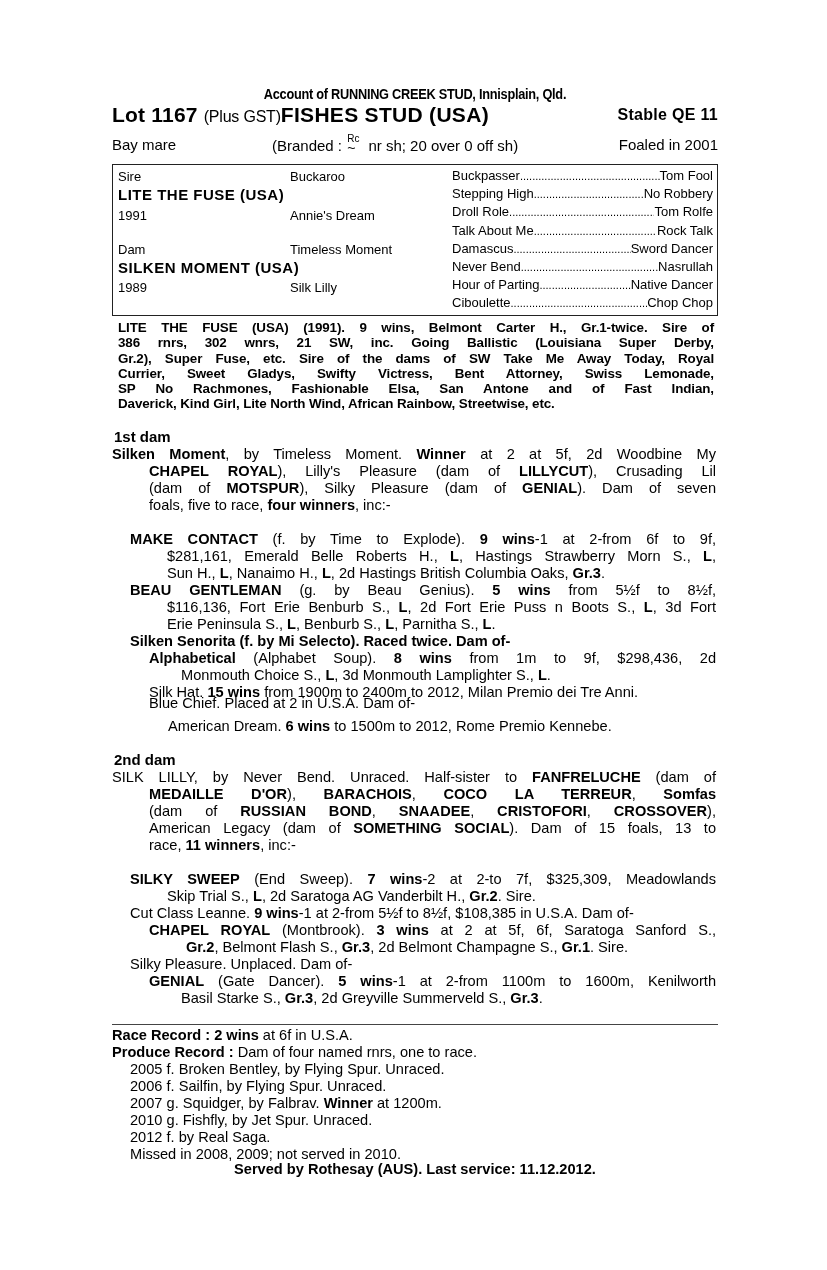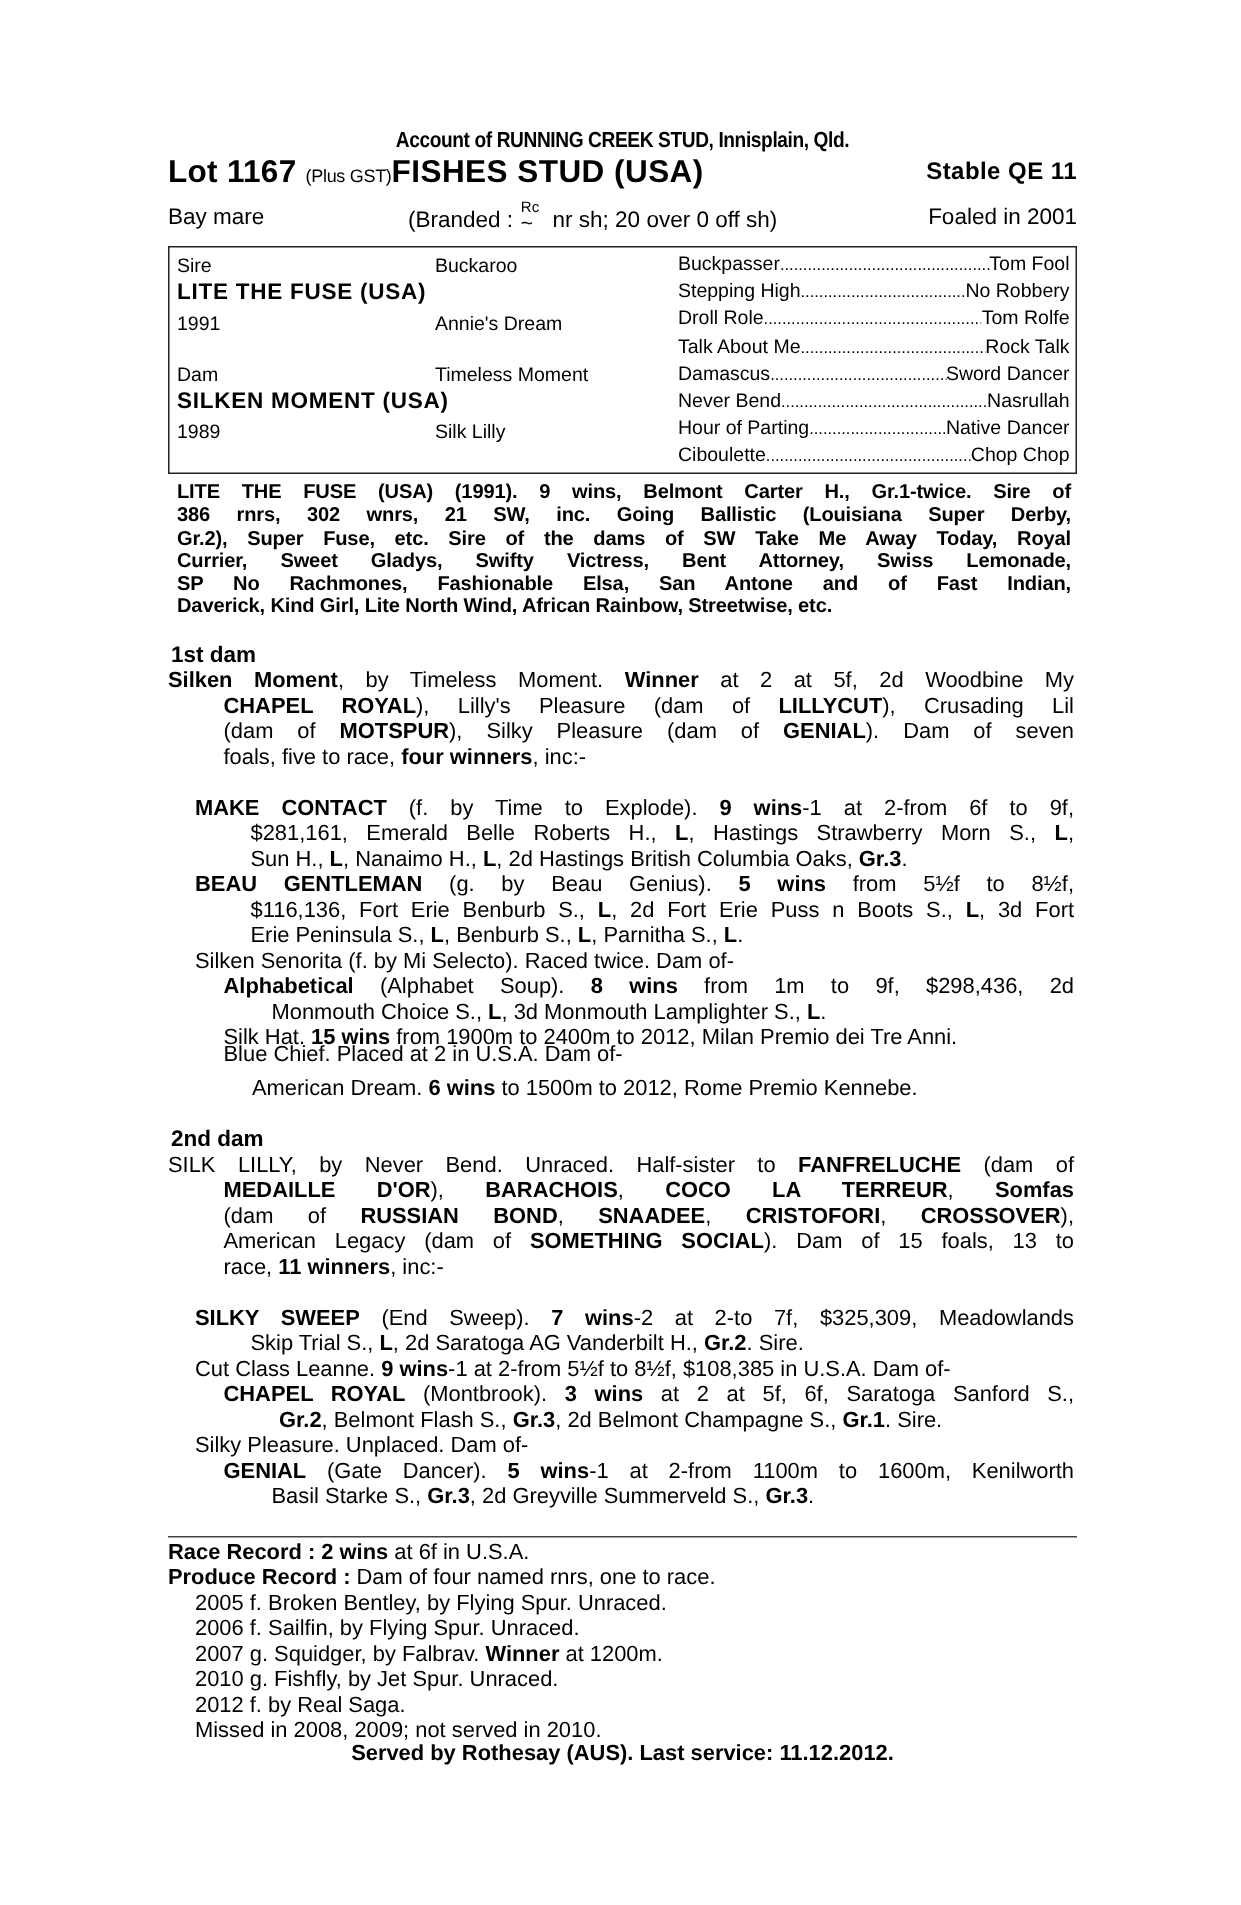--- a/index.html
+++ b/index.html
@@ -11,21 +11,21 @@
 
   .account {
     position: absolute; top: 86px; left: 0; width: 606px; text-align: center;
     font-family: "Liberation Sans", sans-serif; font-weight: bold; font-size: 14.5px;
     letter-spacing: -0.3px; transform: scaleX(0.88); transform-origin: center;
   }
   .title-row {
     position: absolute; top: 103px; left: 0; width: 606px; height: 26px;
   }
   .lot { position: absolute; left: 0; top: 0; font-weight: 900; font-size: 21px; letter-spacing: 0.2px; }
-  .plus { font-size: 12px; font-weight: normal; letter-spacing: -0.2px; }
+  .plus { font-size: 16px; font-weight: normal; letter-spacing: -0.2px; }
   .horse-name { font-weight: 900; font-size: 21px; letter-spacing: 0.3px; }
   .stable { position: absolute; right: 0; top: 3px; font-weight: 900; font-size: 16px; letter-spacing: 0.3px; }
 
   .sub-row { position: absolute; top: 136px; left: 0; width: 606px; height: 20px; font-size: 15px; }
   .sub-row .colour { position: absolute; left: 0; top: 0; }
   .sub-row .brand { position: absolute; left: 160px; top: 0; }
   .sub-row .foaled { position: absolute; right: 0; top: 0; margin-left: 42px; }
   .brand-mark {
     display: inline-block; position: relative; width: 18px; height: 18px; vertical-align: -3px;
     font-size: 9px; line-height: 9px;
@@ -172,21 +172,21 @@
       <div class="para" style="top: 531px; left: 18px; width: 586px;">
         <span class="l j"><b>MAKE CONTACT</b><span> (f. by Time to Explode). </span><b>9 wins</b><span>-1 at 2-from 6f to 9f,</span></span>
         <span class="l j" style="padding-left: 37px;"><span>$281,161, Emerald Belle Roberts H., </span><b>L</b><span>, Hastings Strawberry Morn S., </span><b>L</b><span>,</span></span>
         <span class="l" style="padding-left: 37px;"><span>Sun H., </span><b>L</b><span>, Nanaimo H., </span><b>L</b><span>, 2d Hastings British Columbia Oaks, </span><b>Gr.3</b><span>.</span></span>
       </div>
       <div class="para" style="top: 582px; left: 18px; width: 586px;">
         <span class="l j"><b>BEAU GENTLEMAN</b><span> (g. by Beau Genius). </span><b>5 wins</b><span> from 5½f to 8½f,</span></span>
         <span class="l j" style="padding-left: 37px;"><span>$116,136, Fort Erie Benburb S., </span><b>L</b><span>, 2d Fort Erie Puss n Boots S., </span><b>L</b><span>, 3d Fort</span></span>
         <span class="l" style="padding-left: 37px;"><span>Erie Peninsula S., </span><b>L</b><span>, Benburb S., </span><b>L</b><span>, Parnitha S., </span><b>L</b><span>.</span></span>
       </div>
-      <div class="para" style="top: 633px; left: 18px; width: 586px;">
+      <div class="para" style="top: 633px; left: 18px; width: 586px; font-weight: bold;">
         <span class="l"><span>Silken Senorita (f. by Mi Selecto). Raced twice. Dam of-</span></span>
       </div>
       <div class="para" style="top: 650px; left: 37px; width: 567px;">
         <span class="l j"><b>Alphabetical</b><span> (Alphabet Soup). </span><b>8 wins</b><span> from 1m to 9f, $298,436, 2d</span></span>
         <span class="l" style="padding-left: 32px;"><span>Monmouth Choice S., </span><b>L</b><span>, 3d Monmouth Lamplighter S., </span><b>L</b><span>.</span></span>
       </div>
       <div class="para" style="top: 684px; left: 37px; width: 567px;">
         <span class="l"><span>Silk Hat. </span><b>15 wins</b><span> from 1900m to 2400m to 2012, Milan Premio dei Tre Anni.</span></span>
       </div>
       <div class="para" style="top: 695px; left: 37px; width: 567px;">

